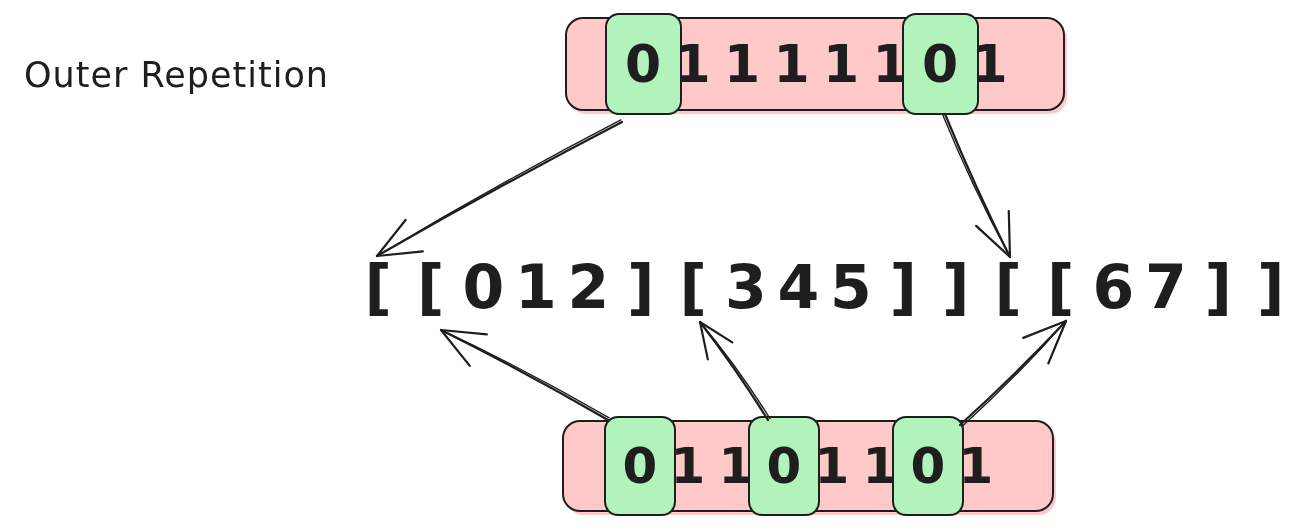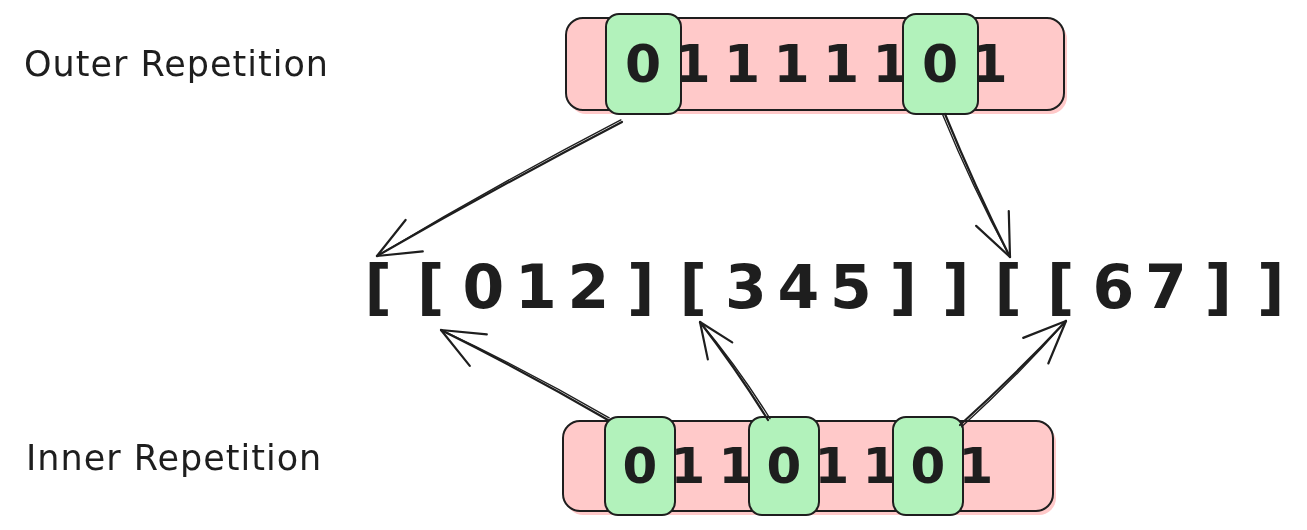--- a/index.html
+++ b/index.html
@@ -33,21 +33,21 @@
     font-size:60px; line-height:1;
   }
   svg.arrows { position:absolute; left:0; top:0; pointer-events:none; }
   svg.arrows path, svg.arrows line { stroke:var(--stroke); fill:none; stroke-linecap:round; }
 </style>
 </head>
 <body>
 
 <div class="canvas" id="canvas" style="--pink: #ffc9c9; --green: #b2f2bb; --stroke: #1e1e1e; background: rgb(255, 255, 255);">
 
-  <div class="side-label" style="left:24px; top:44px;">Outer Repetition</div>
+  <div class="side-label" style="left:24px; top:55px;">Outer Repetition</div>
 
   <div class="seq" id="outer-seq" style="left:565px; top:17px; width:500px; height:94px;">
       <div class="pink-box"></div>
       <div class="green-cell" style="left: 39.5px; width: 77px;"></div>
       <div class="bit-digit" style="left: 53px; font-size: 52px;">0</div>
       <div class="bit-digit" style="left: 102.5px; font-size: 52px;">1</div>
       <div class="bit-digit" style="left: 152px; font-size: 52px;">1</div>
       <div class="bit-digit" style="left: 201.5px; font-size: 52px;">1</div>
       <div class="bit-digit" style="left: 251px; font-size: 52px;">1</div>
       <div class="bit-digit" style="left: 300.5px; font-size: 52px;">1</div>
@@ -70,21 +70,20 @@
       <span class="token" style="left: 525px; width: 52.5px;">]</span>
       <span class="token" style="left: 577.5px; width: 52.5px;">]</span>
       <span class="token" style="left: 630px; width: 52.5px;">[</span>
       <span class="token" style="left: 682.5px; width: 52.5px;">[</span>
       <span class="token" style="left: 735px; width: 52.5px;">6</span>
       <span class="token" style="left: 787.5px; width: 52.5px;">7</span>
       <span class="token" style="left: 840px; width: 52.5px;">]</span>
       <span class="token" style="left: 892.5px; width: 52.5px;">]</span>
     </div>
 
-  <div class="side-label" style="left:26px; top:438px;">Inner Repetition</div>
 
   <div class="seq" id="inner-seq" style="left:562px; top:420px; width:492px; height:92px;">
       <div class="pink-box"></div>
       <div class="green-cell" style="left: 42px; width: 72px;"></div>
       <div class="bit-digit" style="left: 53px; font-size: 50px;">0</div>
       <div class="bit-digit" style="left: 101px; font-size: 50px;">1</div>
       <div class="bit-digit" style="left: 149px; font-size: 50px;">1</div>
       <div class="green-cell" style="left: 186px; width: 72px;"></div>
       <div class="bit-digit" style="left: 197px; font-size: 50px;">0</div>
       <div class="bit-digit" style="left: 245px; font-size: 50px;">1</div>

